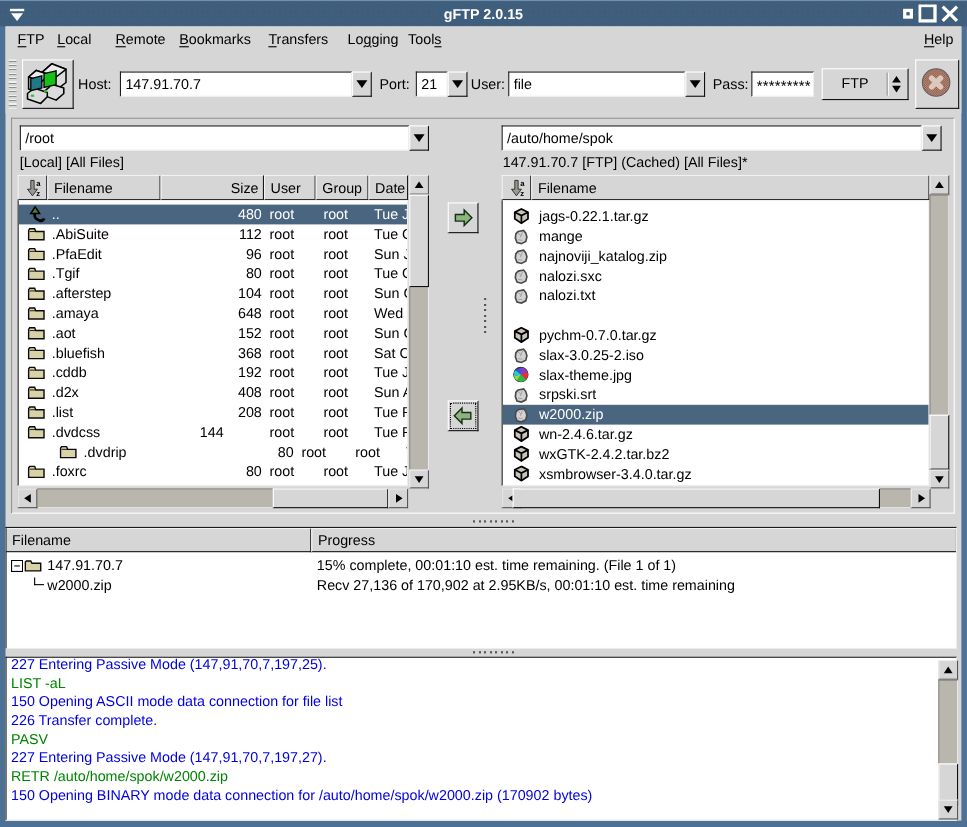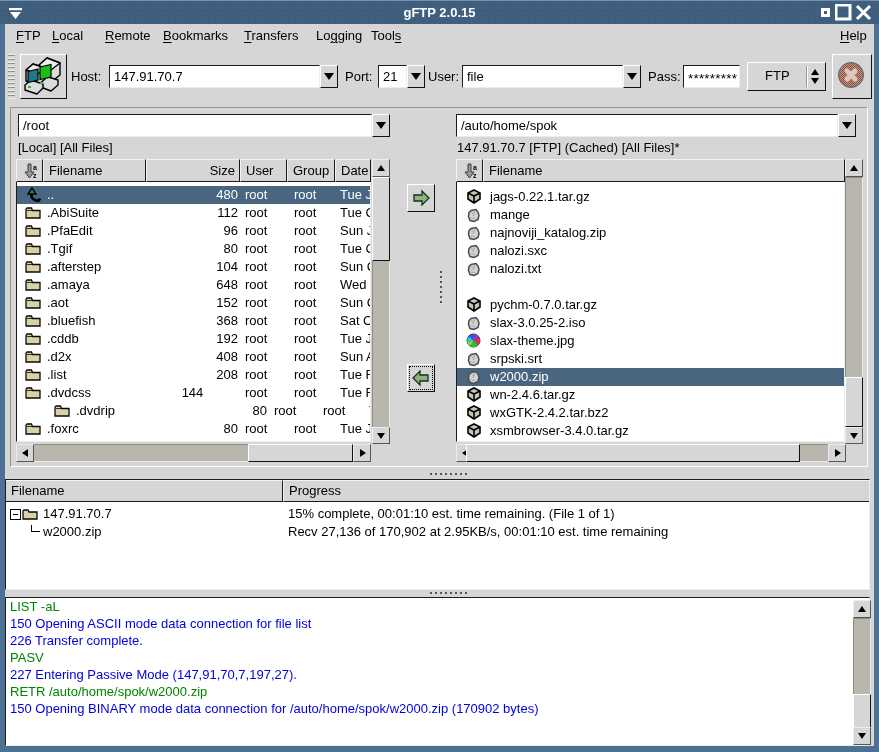--- a/index.html
+++ b/index.html
@@ -492,20 +492,21 @@
     </div>
     <div class="abs row" style="left:0;top:43px;width:865px;">
       <div class="abs" style="left:26px;top:2px;width:9px;height:7px;border-left:1px solid #000;border-bottom:1px solid #000;"></div>
       <span class="abs" style="left:38px;">w2000.zip</span>
       <span class="abs" style="left:283px;">Recv 27,136 of 170,902 at 2.95KB/s, 00:01:10 est. time remaining</span>
     </div>
   </div>
   <div class="abs" style="left:5px;top:479px;width:865px;height:111px;border:1px solid;border-color:#1c1c1c #ececec #ececec #1c1c1c;"></div>
 
   <div class="abs" id="logpane" style="left:5px;top:597px;width:865px;height:149px;background:#fff;overflow:hidden;border:1px solid;border-color:#1c1c1c #ececec #ececec #1c1c1c;">
+    <div class="log b-blue" style="margin:-3px 0 0 4px;">227 Entering Passive Mode (147,91,70,7,197,25).</div>
     <div class="log b-green" style="margin-left:4px;">LIST -aL</div>
     <div class="log b-blue" style="margin-left:4px;">150 Opening ASCII mode data connection for file list</div>
     <div class="log b-blue" style="margin-left:4px;">226 Transfer complete.</div>
     <div class="log b-green" style="margin-left:4px;">PASV</div>
     <div class="log b-blue" style="margin-left:4px;">227 Entering Passive Mode (147,91,70,7,197,27).</div>
     <div class="log b-green" style="margin-left:4px;">RETR /auto/home/spok/w2000.zip</div>
     <div class="log b-blue" style="margin-left:4px;">150 Opening BINARY mode data connection for /auto/home/spok/w2000.zip (170902 bytes)</div>
   </div>
 
   <div class="abs rb2" style="left:853px;top:600px;width:18px;height:18px;background:#d6d6d6;">

